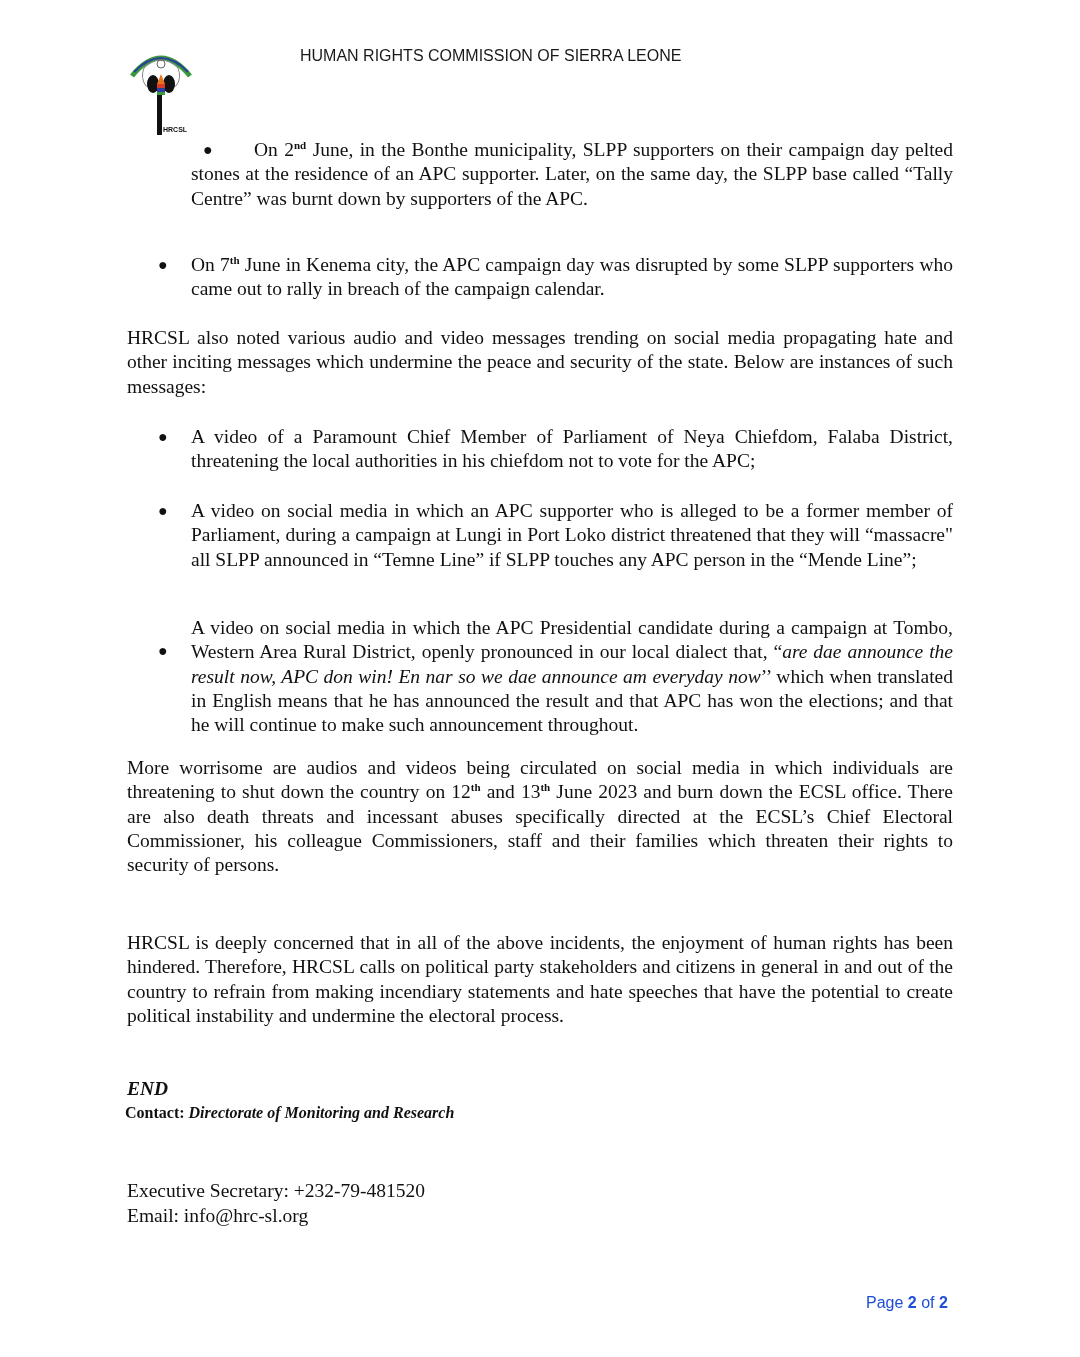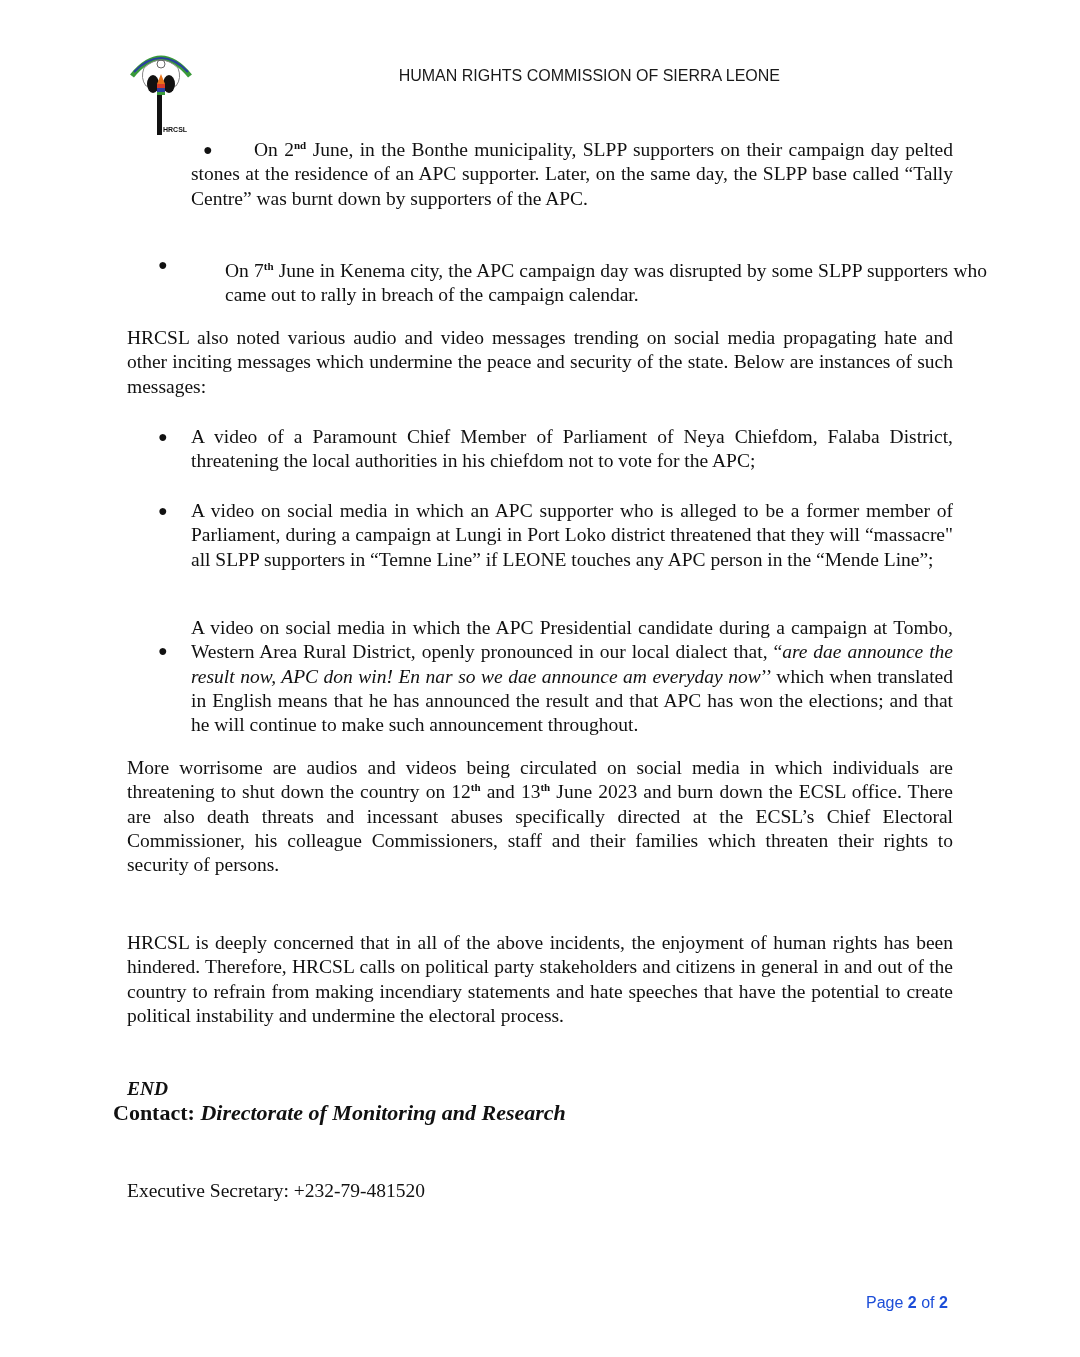--- a/index.html
+++ b/index.html
@@ -2,21 +2,21 @@
 <html><head>
   <meta charset="utf-8">
   <style>
     html, body { margin: 0; padding: 0; background: #ffffff; }
     body {
       width: 1080px; height: 1357px; position: relative; overflow: hidden;
       font-family: "Liberation Serif", serif; color: #111;
     }
     .logo { position: absolute; left: 126px; top: 46px; width: 70px; height: 92px; }
     .hdr {
-      position: absolute; left: 300px; width: 480px; top: 64px; text-align: right;
+      position: absolute; left: 300px; width: 480px; top: 44px; text-align: left;
       font-family: "Liberation Sans", sans-serif; font-size: 16px; color: #1a1a1a; line-height: 24px;
     }
     .hdr .sub { font-style: italic; }
     .para {
       position: absolute; left: 127px; width: 826px;
       font-size: 19.5px; line-height: 24.3px; text-align: justify;
     }
     .bullet {
       position: absolute; left: 191px; width: 762px;
       font-size: 19.5px; line-height: 24.3px; text-align: justify;
@@ -24,21 +24,21 @@
     .dot {
       position: absolute; left: 158px; width: 12px; font-size: 16px; line-height: 24.3px;
     }
     .dot1 { left: 203px; }
     .b1 { position: absolute; left: 191px; width: 762px; top: 138px; font-size: 19.5px; line-height: 24.3px; text-align: justify; }
     .b1 .first { padding-left: 63px; }
     sup { font-size: 11px; vertical-align: super; line-height: 0; font-weight: bold; }
     .ital { font-style: italic; }
     .end { position: absolute; left: 127px; width: 435px; top: 1077px; text-align: left;
       font-weight: bold; font-style: italic; font-size: 19.5px; line-height: 24px; }
-    .contact { position: absolute; left: 113px; top: 1101px; font-size: 22px; line-height: 24px; }
+    .contact { position: absolute; left: 125px; top: 1101px; font-size: 16px; line-height: 24px; }
     .contact b { font-weight: bold; }
     .contact .dir { font-weight: bold; font-style: italic; }
     .info { position: absolute; left: 127px; top: 1149px; font-size: 19.5px; line-height: 25px; margin-top: 29px; }
     .pagenum { position: absolute; left: 866px; top: 1294px;
       font-family: "Liberation Sans", sans-serif; font-size: 16px; color: #1d4ed8; }
     .pagenum b { font-weight: bold; }
   </style>
 </head>
 <body>
 
@@ -62,47 +62,48 @@
 <div class="hdr">
   <div>HUMAN RIGHTS COMMISSION OF SIERRA LEONE</div>
 </div>
 
 <div class="b1">
   <span class="dot dot1" style="left:12px;top:0;">●</span>
   <span class="first"><span>On 2</span><sup>nd</sup><span> June, in the Bonthe municipality, SLPP supporters on their campaign day pelted stones at the residence of an APC supporter. Later, on the same day, the SLPP base called “Tally Centre” was burnt down by supporters of the APC.</span></span>
 </div>
 
 <span class="dot" style="top:253px;">●</span>
-<div class="bullet" style="top:259px;margin-left:34px;">
+<div class="bullet" style="top:253px;">
   <span>On 7</span><sup>th</sup><span> June in Kenema city, the APC campaign day was disrupted by some SLPP supporters who came out to rally in breach of the campaign calendar.</span>
 </div>
 
 <div class="para" style="top:326px;">HRCSL also noted various audio and video messages trending on social media propagating hate and other inciting messages which undermine the peace and security of the state. Below are instances of such messages:</div>
 
 <span class="dot" style="top:425px;">●</span>
 <div class="bullet" style="top:425px;">A video of a Paramount Chief Member of Parliament of Neya Chiefdom, Falaba District, threatening the local authorities in his chiefdom not to vote for the APC;</div>
 
 <span class="dot" style="top:499px;">●</span>
-<div class="bullet" style="top:499px;">A video on social media in which an APC supporter who is alleged to be a former member of Parliament, during a campaign at Lungi in Port Loko district threatened that they will “massacre" all SLPP supporters in “Temne Line” if LEONE touches any APC person in the “Mende Line”;</div>
+<div class="bullet" style="top:499px;">A video on social media in which an APC supporter who is alleged to be a former member of Parliament, during a campaign at Lungi in Port Loko district threatened that they will “massacre" all SLPP announced in “Temne Line” if SLPP touches any APC person in the “Mende Line”;</div>
 
 <span class="dot" style="top:639px;">●</span>
 <div class="bullet" style="top:616px;">
   <span>A video on social media in which the APC Presidential candidate during a campaign at Tombo, Western Area Rural District, openly pronounced in our local dialect that, “</span><span class="ital">are dae announce the result now, APC don win! En nar so we dae announce am everyday now</span><span>’’ which when translated in English means that he has announced the result and that APC has won the elections; and that he will continue to make such announcement throughout.</span>
 </div>
 
 <div class="para" style="top:756px;">
   <span>More worrisome are audios and videos being circulated on social media in which individuals are threatening to shut down the country on 12</span><sup>th</sup><span> and 13</span><sup>th</sup><span> June 2023 and burn down the ECSL office. There are also death threats and incessant abuses specifically directed at the ECSL’s Chief Electoral Commissioner, his colleague Commissioners, staff and their families which threaten their rights to security of persons.</span>
 </div>
 
 <div class="para" style="top:931px;">HRCSL is deeply concerned that in all of the above incidents, the enjoyment of human rights has been hindered. Therefore, HRCSL calls on political party stakeholders and citizens in general in and out of the country to refrain from making incendiary statements and hate speeches that have the potential to create political instability and undermine the electoral process.</div>
 
 <div class="end">END</div>
 <div class="contact">
   <b>Contact:</b>
   <span class="dir">Directorate of Monitoring and Research</span>
 </div>
 <div class="info">
   <div>Executive Secretary: +232-79-481520</div>
+  <div>Email: info@hrc-sl.org</div>
 </div>
 
 <div class="pagenum">
   <span>Page</span> <b>2</b> <span>of</span> <b>2</b>
 </div>
 
 </body></html>

